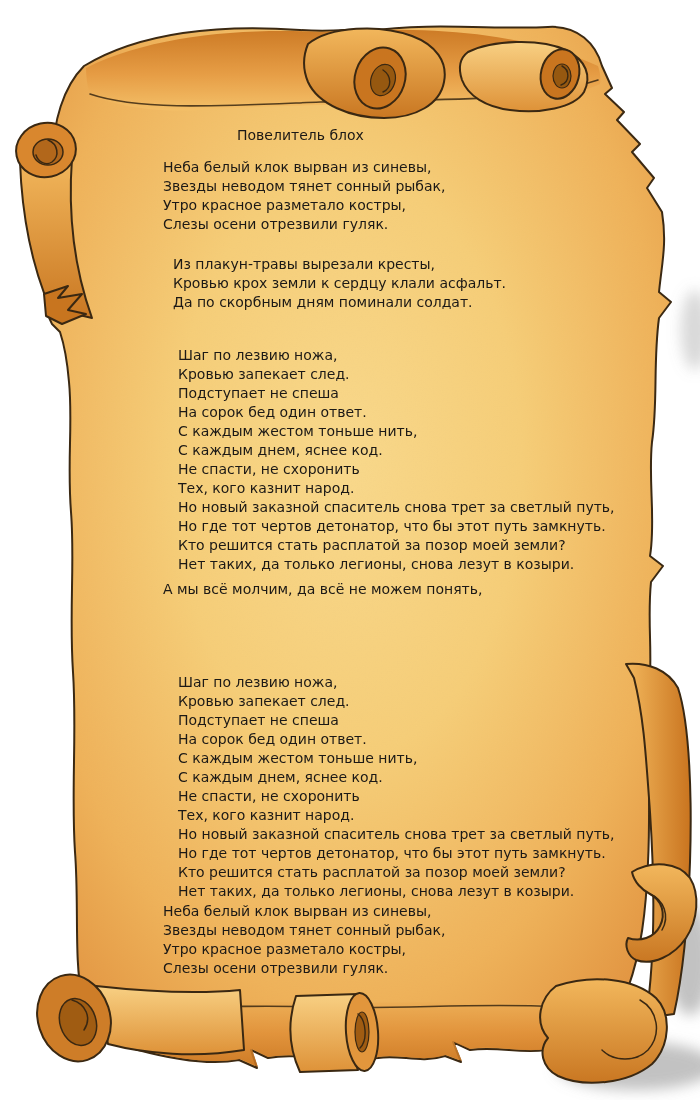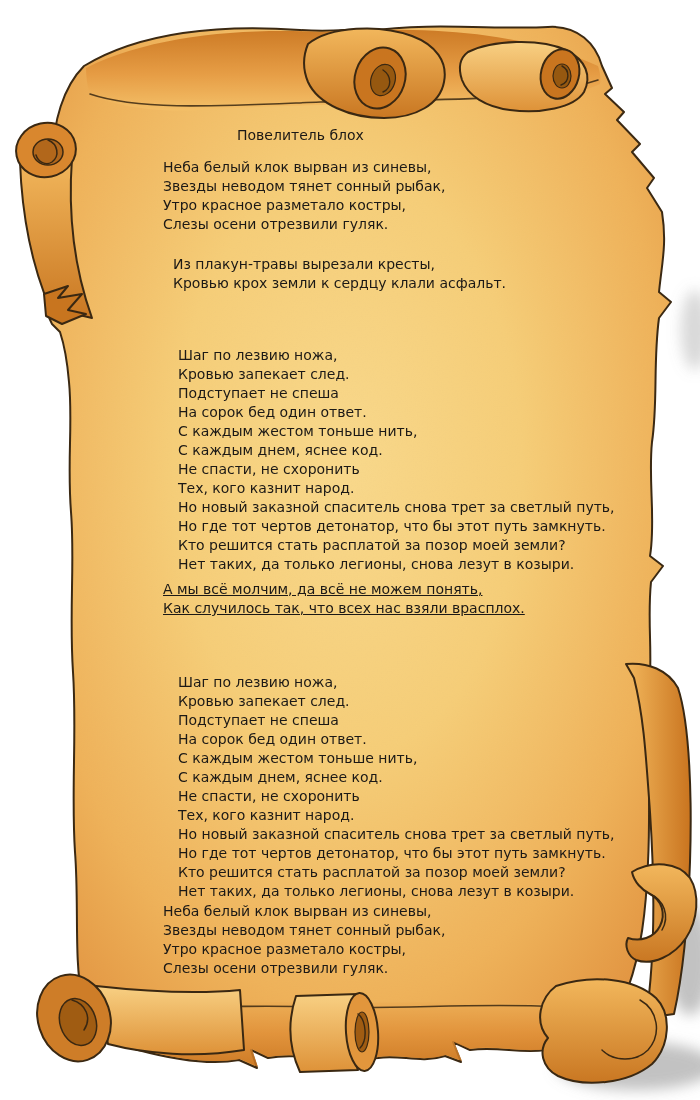--- a/index.html
+++ b/index.html
@@ -6,21 +6,21 @@
   .scene{position:relative;width:700px;height:1100px;overflow:hidden;background:#ffffff;
          font-family:"DejaVu Sans","Liberation Sans",sans-serif;}
   .scene svg{position:absolute;left:0;top:0;}
   .lyrics{position:absolute;left:0;top:0;width:700px;height:1100px;color:#1c1916;}
   .block{position:absolute;}
   .line{height:19px;line-height:19px;font-size:14px;white-space:nowrap;}
   #b-title{left:237px;top:126px;}
   #b-v1{left:163px;top:158px;}
   #b-v2{left:146px;top:255px;margin-left:27px;}
   #b-c1{left:178px;top:346px;}
-  #b-v3{left:163px;top:580px;text-decoration:underline;}
+  #b-v3{left:163px;top:580px;}
   #b-c2{left:178px;top:673px;}
   #b-v4{left:163px;top:902px;}
 </style>
 </head>
 <body>
 
 <div class="scene">
 
   <svg width="700" height="1100" viewBox="0 0 700 1100">
     <defs>
@@ -183,40 +183,40 @@
     <div class="block" id="b-v1">
       <div class="line">Неба белый клок вырван из синевы,</div>
       <div class="line">Звезды неводом тянет сонный рыбак,</div>
       <div class="line">Утро красное разметало костры,</div>
       <div class="line">Слезы осени отрезвили гуляк.</div>
     </div>
 
     <div class="block" id="b-v2">
       <div class="line">Из плакун-травы вырезали кресты,</div>
       <div class="line">Кровью крох земли к сердцу клали асфальт.</div>
+      <div class="line">Да по скорбным дням поминали солдат.</div>
     </div>
 
     <div class="block" id="b-c1">
       <div class="line">Шаг по лезвию ножа,</div>
       <div class="line">Кровью запекает след.</div>
       <div class="line">Подступает не спеша</div>
       <div class="line">На сорок бед один ответ.</div>
       <div class="line">С каждым жестом тоньше нить,</div>
       <div class="line">С каждым днем, яснее код.</div>
       <div class="line">Не спасти, не схоронить</div>
       <div class="line">Тех, кого казнит народ.</div>
       <div class="line">Но новый заказной спаситель снова трет за светлый путь,</div>
       <div class="line">Но где тот чертов детонатор, что бы этот путь замкнуть.</div>
       <div class="line">Кто решится стать расплатой за позор моей земли?</div>
       <div class="line">Нет таких, да только легионы, снова лезут в козыри.</div>
     </div>
 
     <div class="block" id="b-v3">
       <div class="line">А мы всё молчим, да всё не можем понять,</div>
-      <div class="line">Как случилось так, что всех нас взяли врасплох.</div>
     </div>
 
     <div class="block" id="b-c2">
       <div class="line">Шаг по лезвию ножа,</div>
       <div class="line">Кровью запекает след.</div>
       <div class="line">Подступает не спеша</div>
       <div class="line">На сорок бед один ответ.</div>
       <div class="line">С каждым жестом тоньше нить,</div>
       <div class="line">С каждым днем, яснее код.</div>
       <div class="line">Не спасти, не схоронить</div>

